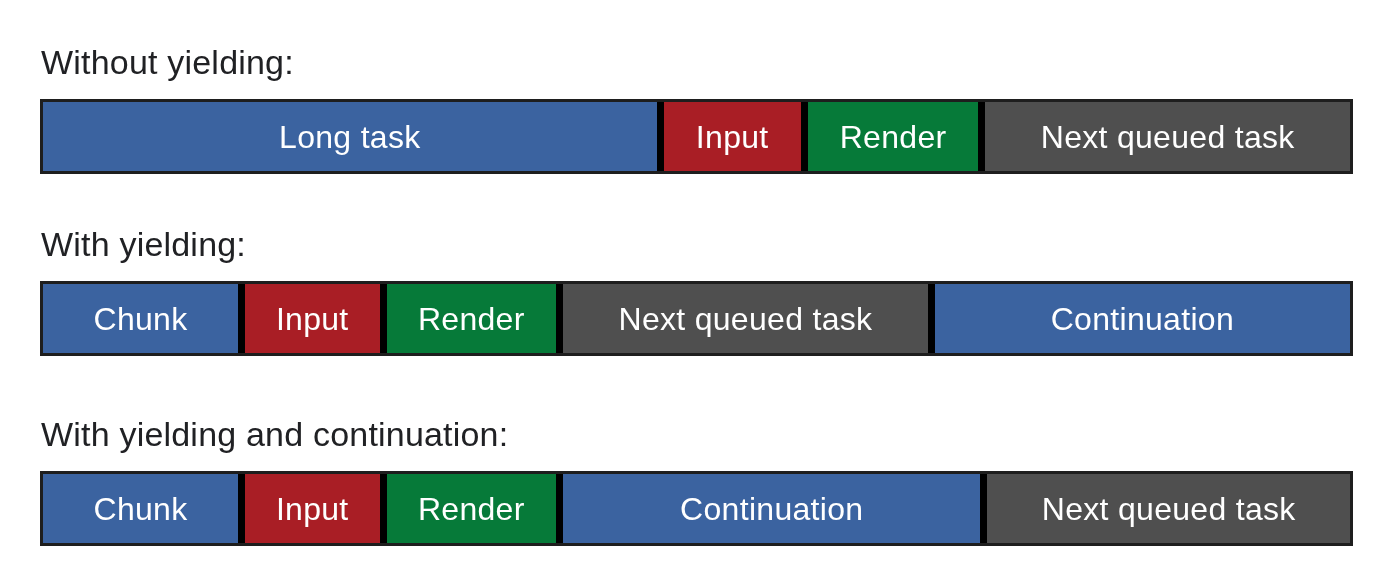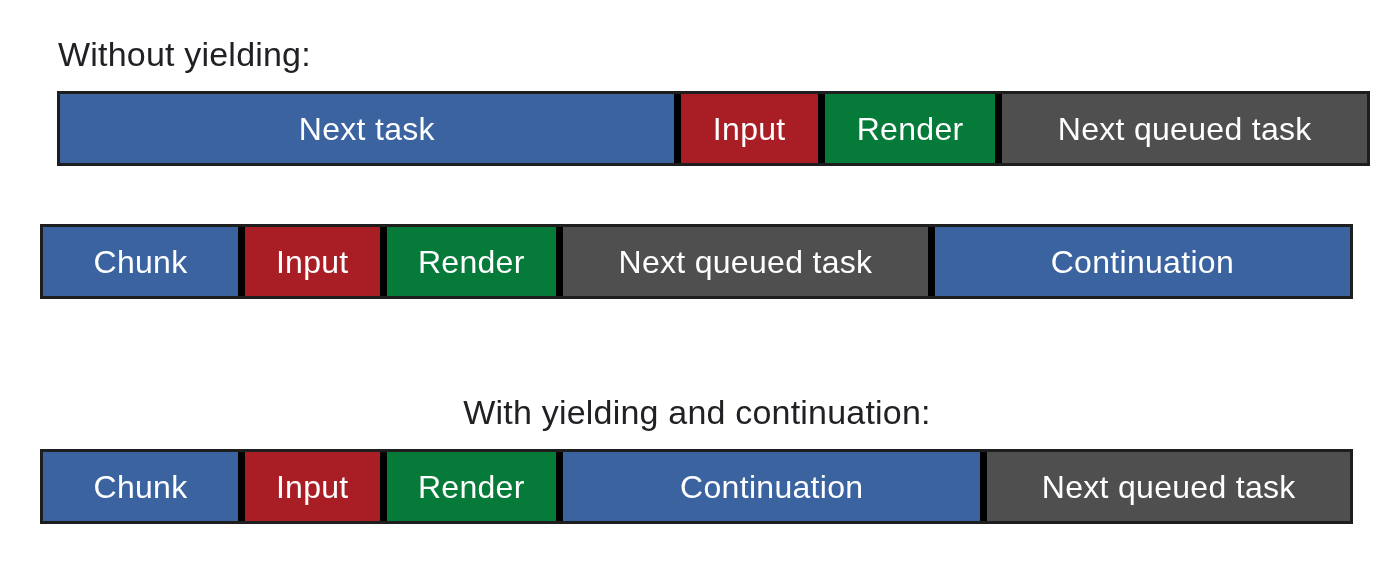--- a/index.html
+++ b/index.html
@@ -13,23 +13,23 @@
     height: 588px;
     background: #ffffff;
     font-family: "Liberation Sans", sans-serif;
     overflow: hidden;
   }
   .row {
     position: absolute;
     left: 40px;
     width: 1313px;
   }
-  .row-0 { top: 34px; margin-left: 17px; }
+  .row-0 { top: 42px; }
   .row-1 { top: 224px; }
-  .row-2 { top: 392px; text-align: center; }
+  .row-2 { top: 414px; }
   .title {
     margin: 0 0 17px 1px;
     font-size: 34px;
     font-weight: 400;
     line-height: 1.18;
     color: #202124;
     letter-spacing: 0.2px;
   }
   .bar {
     display: flex;
@@ -59,35 +59,36 @@
 </style>
 </head>
 <body>
 
 <div class="canvas">
 
   <section class="row row-0">
     <h2 class="title">Without yielding:</h2>
     <div class="bar">
       <div class="seg" style="flex-grow: 626; background: rgb(59, 99, 160);">
-          <span class="seg-label">Next task</span>
+          <span class="seg-label">Long task</span>
         </div>
       <div class="seg" style="flex-grow: 140; background: rgb(169, 30, 37);">
           <span class="seg-label">Input</span>
         </div>
       <div class="seg" style="flex-grow: 174; background: rgb(6, 122, 57);">
           <span class="seg-label">Render</span>
         </div>
       <div class="seg" style="flex-grow: 372; background: rgb(79, 79, 79);">
           <span class="seg-label">Next queued task</span>
         </div>
     </div>
   </section>
 
   <section class="row row-1">
+    <h2 class="title">With yielding:</h2>
     <div class="bar">
       <div class="seg" style="flex-grow: 200; background: rgb(59, 99, 160);">
           <span class="seg-label">Chunk</span>
         </div>
       <div class="seg" style="flex-grow: 138; background: rgb(169, 30, 37);">
           <span class="seg-label">Input</span>
         </div>
       <div class="seg" style="flex-grow: 174; background: rgb(6, 122, 57);">
           <span class="seg-label">Render</span>
         </div>

